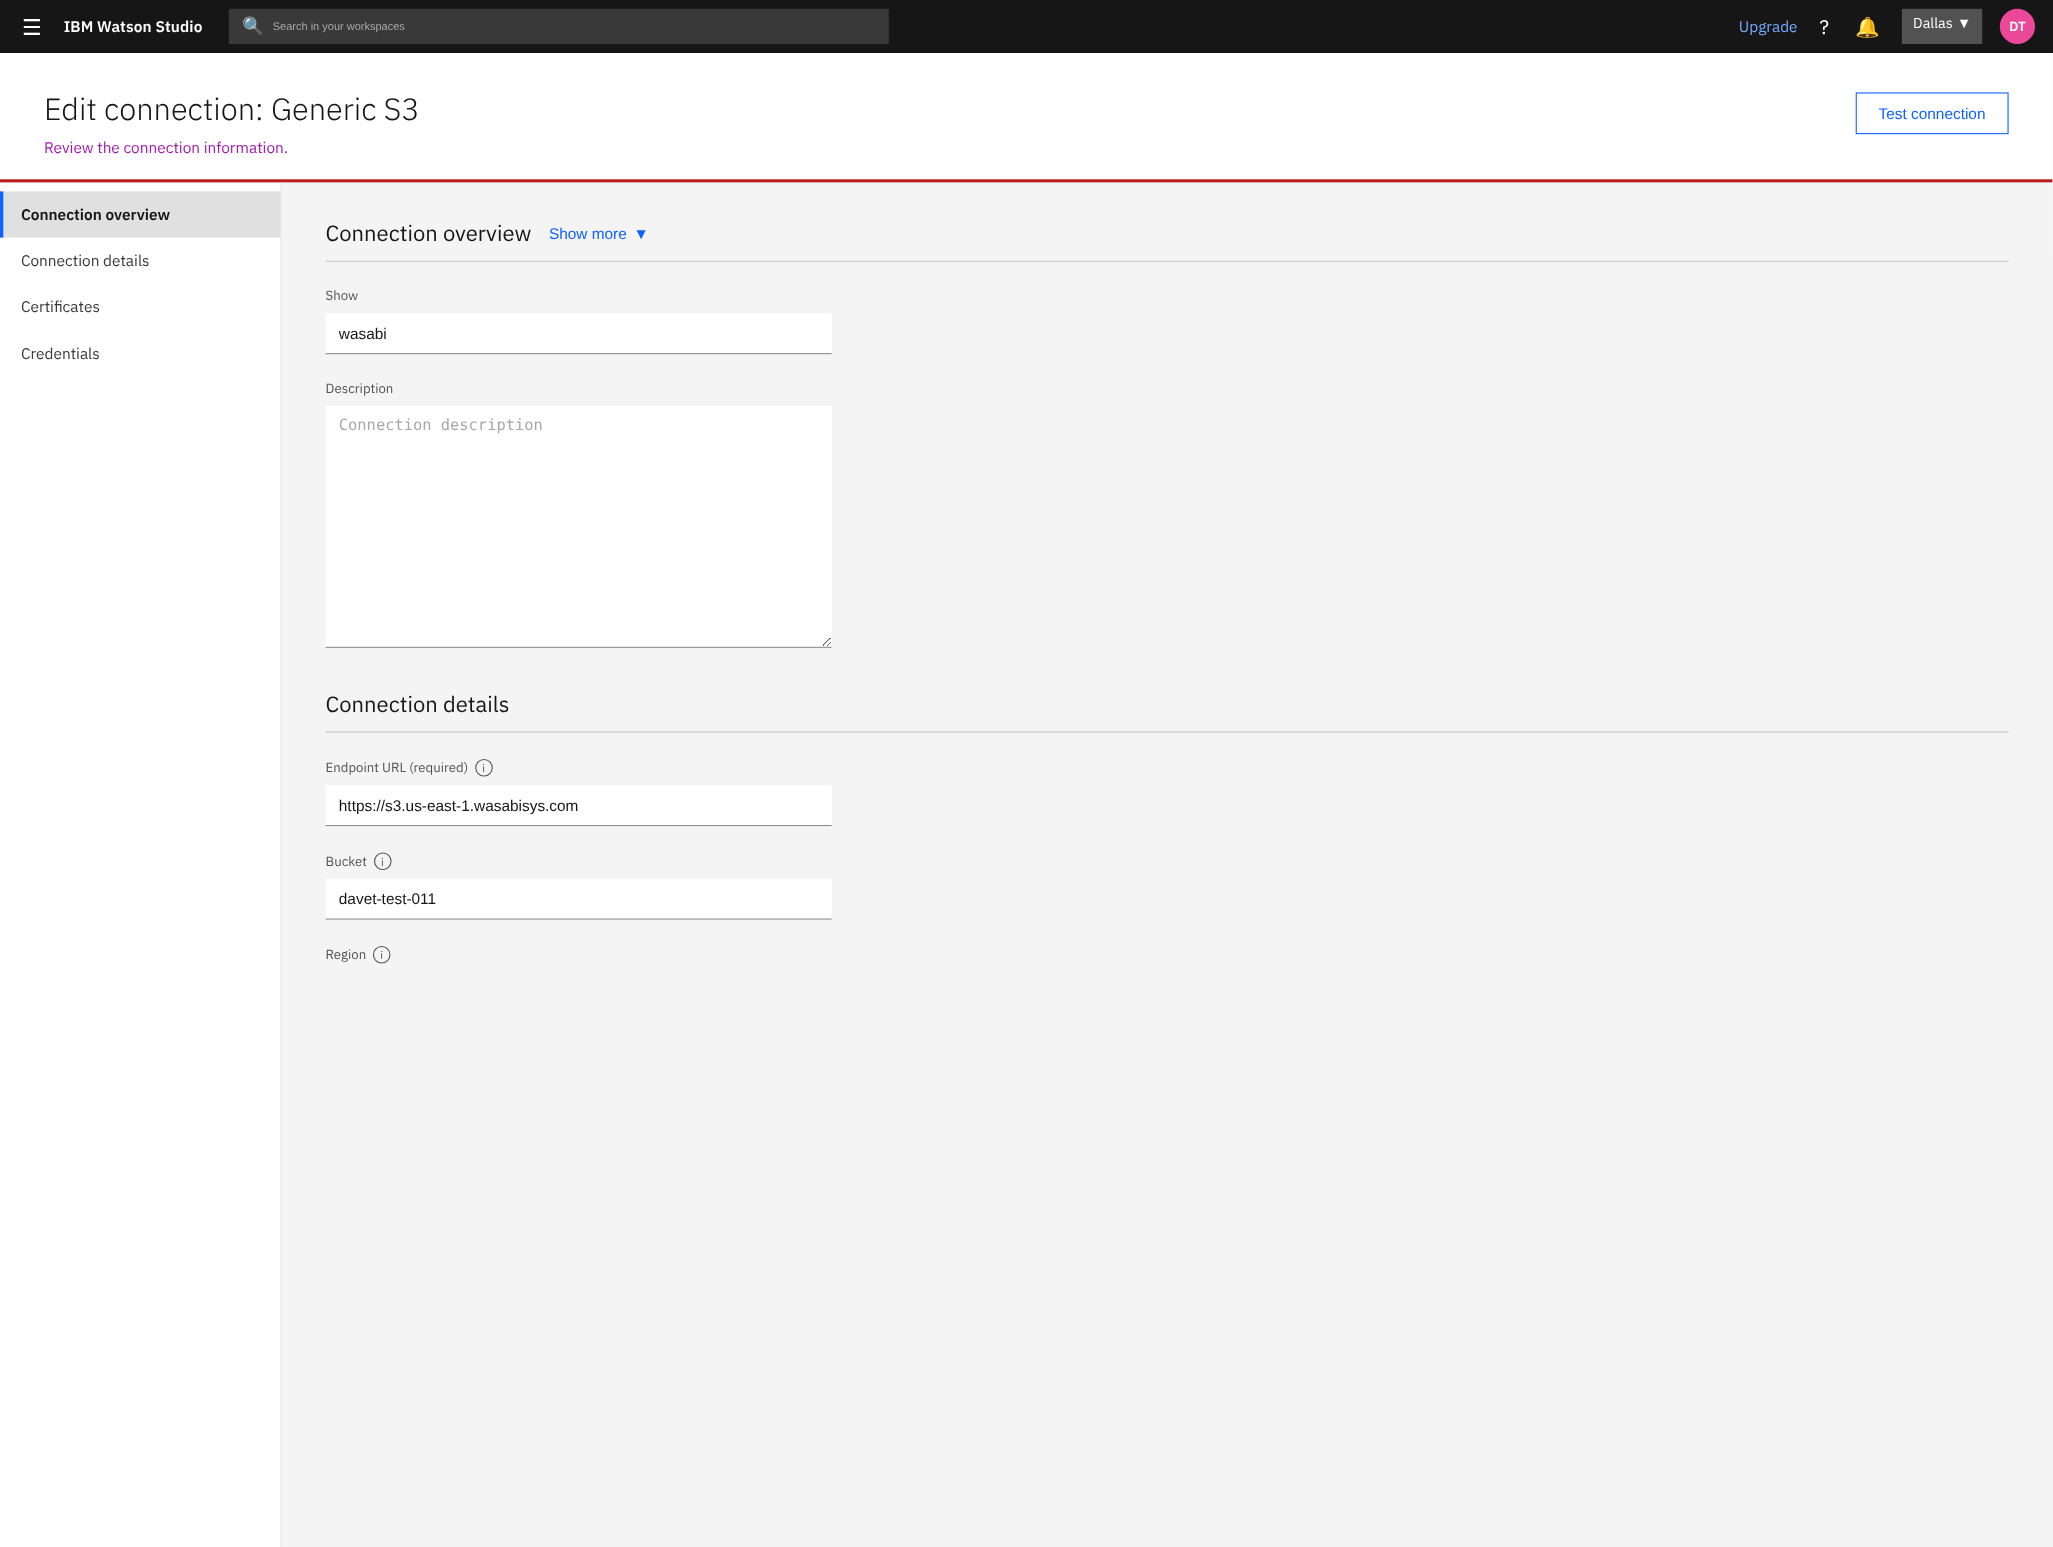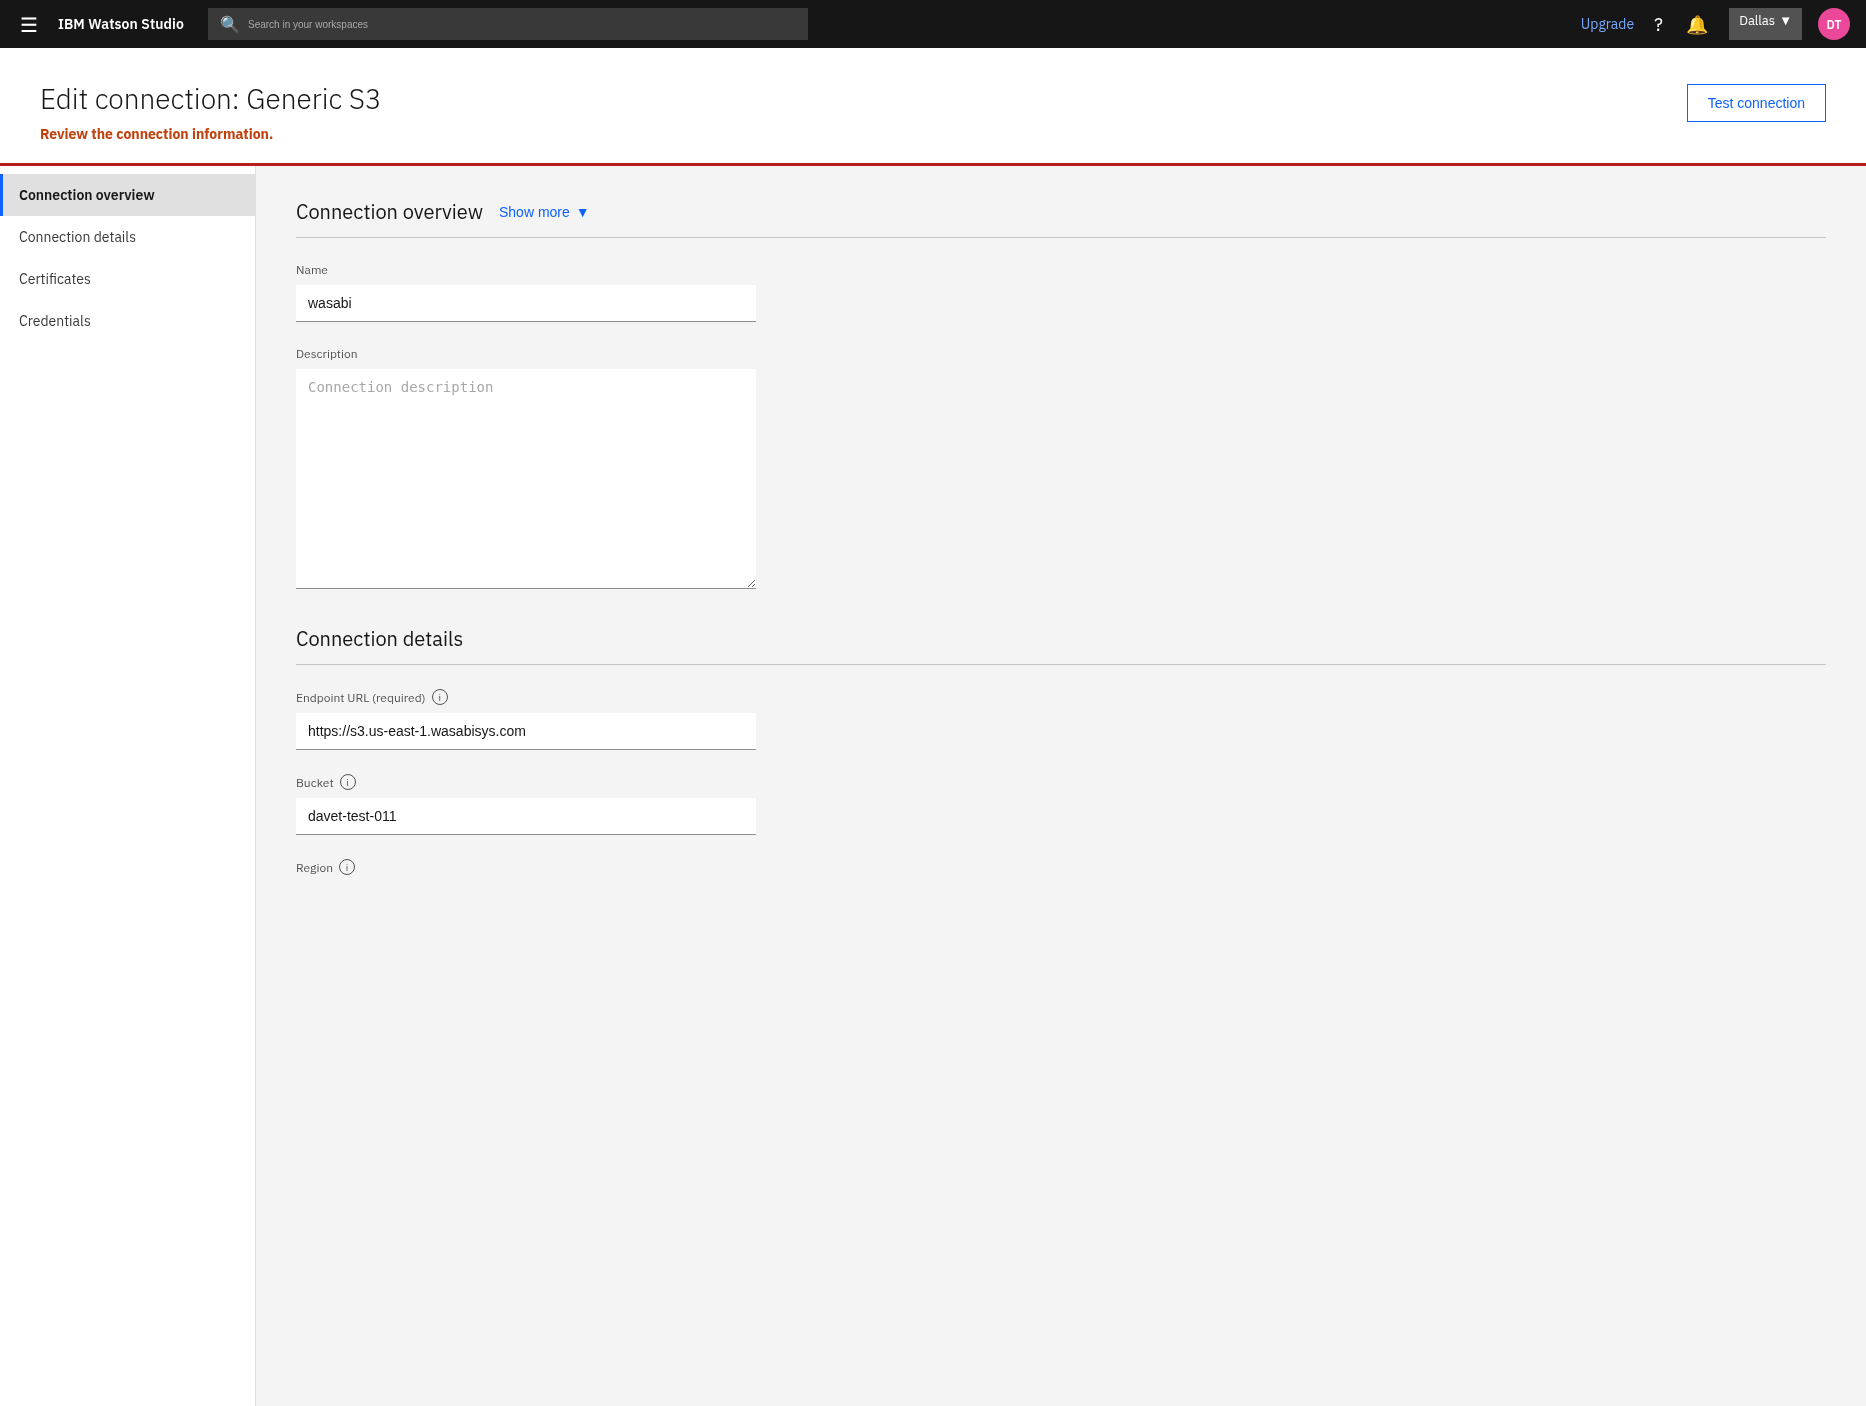--- a/index.html
+++ b/index.html
@@ -108,22 +108,21 @@
       justify-content: space-between;
     }
     .page-title {
       font-size: 28px;
       font-weight: 300;
       color: #161616;
       margin-bottom: 8px;
     }
     .page-subtitle {
       font-size: 14px;
-      color: #c2410c;
-      font-weight: bold;
+      color: #a21caf;
     }
     .test-connection-btn {
       border: 1px solid #0f62fe;
       background: transparent;
       color: #0f62fe;
       padding: 10px 20px;
       font-size: 14px;
       cursor: pointer;
       white-space: nowrap;
       margin-top: 4px;
@@ -296,21 +295,21 @@
       <section class="section">
         <div class="section-header">
           <h2 class="section-title">Connection overview</h2>
           <button class="show-more-btn">
             <span>Show more</span>
             <span>▼</span>
           </button>
         </div>
 
         <div class="form-group">
-          <label class="form-label">Name</label>
+          <label class="form-label">Show</label>
           <input class="form-input" type="text" value="wasabi" style="">
         </div>
 
         <div class="form-group">
           <label class="form-label">Description</label>
           <textarea class="form-textarea" placeholder="Connection description" style=""></textarea>
         </div>
       </section>
 
       <section class="section">

